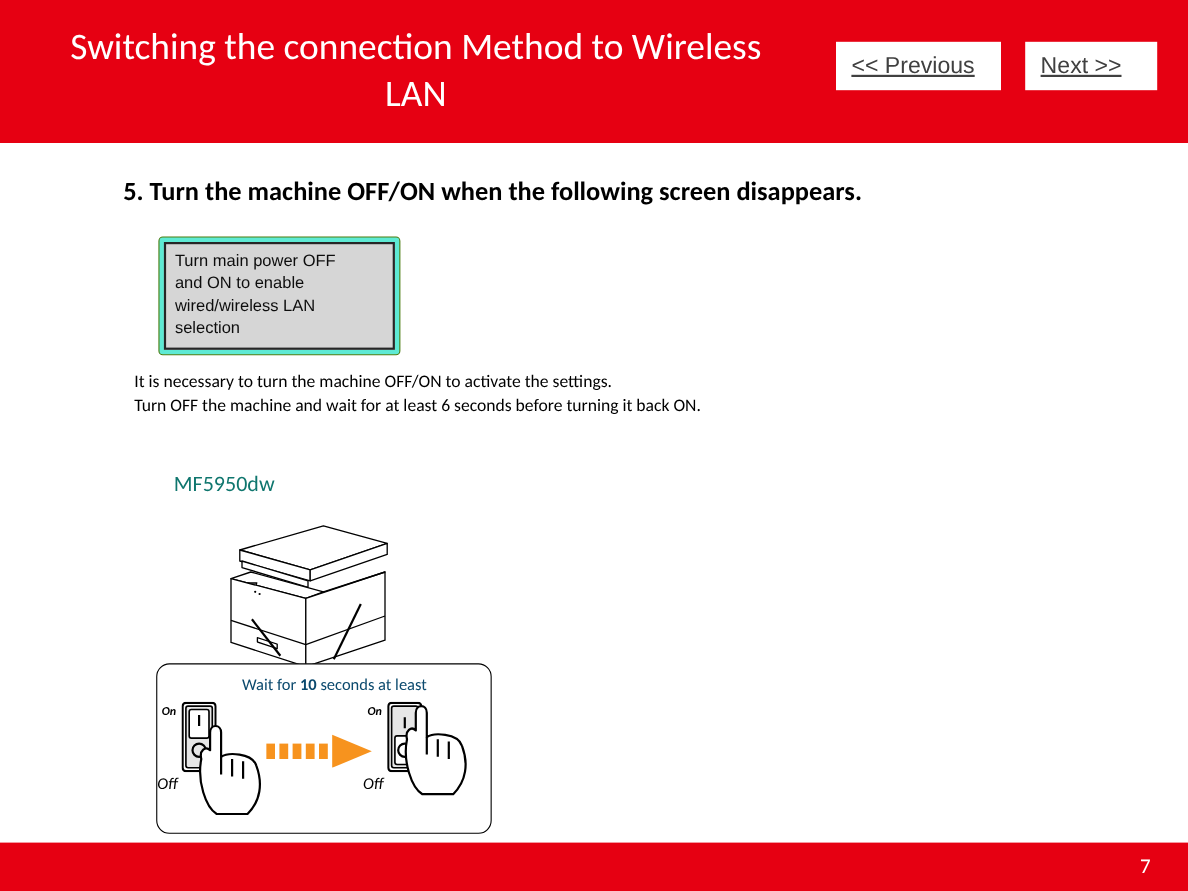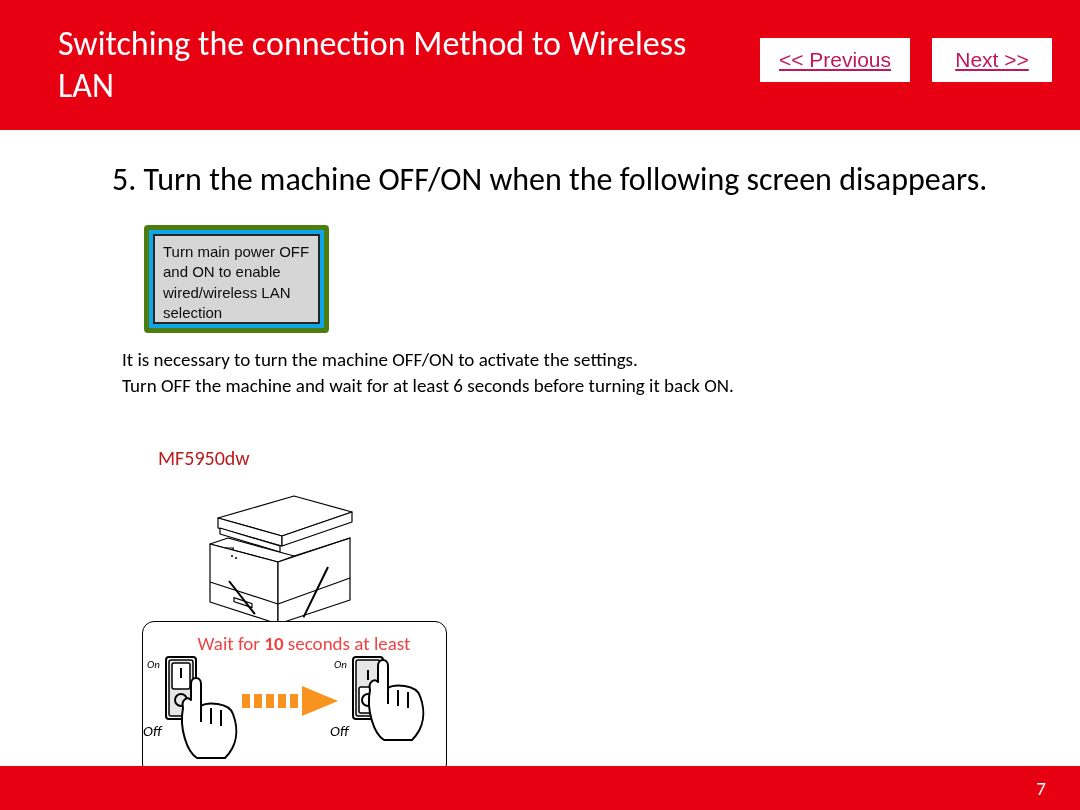--- a/index.html
+++ b/index.html
@@ -13,88 +13,89 @@
     align-items: center;
     padding: 0 28px 0 58px;
     position: relative;
   }
   .title {
     color: #fff;
     font-size: 34px;
     font-weight: 400;
     line-height: 1.25;
     max-width: 640px;
+    text-align: center;
   }
   .nav-buttons {
     position: absolute;
     right: 28px;
     top: 38px;
     display: flex;
     gap: 22px;
   }
   .nav-btn {
     background: #fff;
-    color: #be185d;
+    color: #404040;
     text-decoration: underline;
     font-size: 21px;
     padding: 10px 14px;
     border: none;
     cursor: pointer;
-    text-align: center;
+    text-align: left;
   }
   .nav-prev { width: 150px; }
   .nav-next { width: 120px; }
 
   .content {
     padding: 30px 58px 0 112px;
   }
   .step-heading {
-    font-size: 32px;
+    font-size: 24px;
     color: #000;
     margin-bottom: 26px;
-    font-weight: 400;
+    font-weight: 700;
   }
 
   .lcd-box {
     margin-left: 32px;
-    width: 185px;
+    width: 220px;
     height: 108px;
-    border: 5px solid #4d7c0f;
+    border: 1px solid #4d7c0f;
     border-radius: 4px;
-    background: #0ea5e9;
+    background: #5eead4;
     padding: 4px;
     position: relative;
   }
   .lcd-inner {
     width: 100%;
     height: 100%;
     border: 2px solid #262626;
     background: #d6d6d6;
     padding: 6px 8px;
     font-family: "Arial Narrow", Arial, sans-serif;
     font-stretch: condensed;
     font-size: 15px;
     color: #0d0d0d;
     line-height: 1.35;
     white-space: pre-line;
   }
 
   .sub-text {
     margin-left: 10px;
     margin-top: 14px;
-    font-size: 19px;
+    font-size: 16px;
     color: #000;
     line-height: 1.35;
   }
 
   .model-label {
     margin-left: 46px;
     margin-top: 48px;
     font-size: 20px;
-    color: #b91c1c;
+    color: #0f766e;
   }
 
   
   .diagram {
     margin-left: 30px;
     margin-top: 16px;
     width: 320px;
     height: 300px;
     position: relative;
   }
@@ -130,35 +131,35 @@
     background: #000;
     transform-origin: top;
     transform: rotate(26deg);
   }
   .wait-text {
     position: absolute;
     top: 146px;
     left: 32px;
     width: 260px;
     text-align: center;
-    font-size: 19px;
-    color: #ef4444;
+    font-size: 15px;
+    color: #0c4a6e;
     background: #fff;
   }
   .wait-text b { font-weight: bold; }
 
   .switch-group {
     position: absolute;
   }
   .switch-left { left: 7px; top: 174px; }
   .switch-right { left: 194px; top: 174px; }
 
   .switch-group .on-lbl {
     position: absolute; left:-2px; top: -2px;
-    font-size: 11px; font-style: italic;
+    font-size: 11px; font-style: italic; font-weight: bold;
   }
   .switch-group .off-lbl {
     position: absolute; left:-6px; top: 62px;
     font-size: 15px; font-style: italic;
   }
 
   .power-switch {
     position: absolute;
     left: 16px; top: -4px;
     width: 32px; height: 64px;

